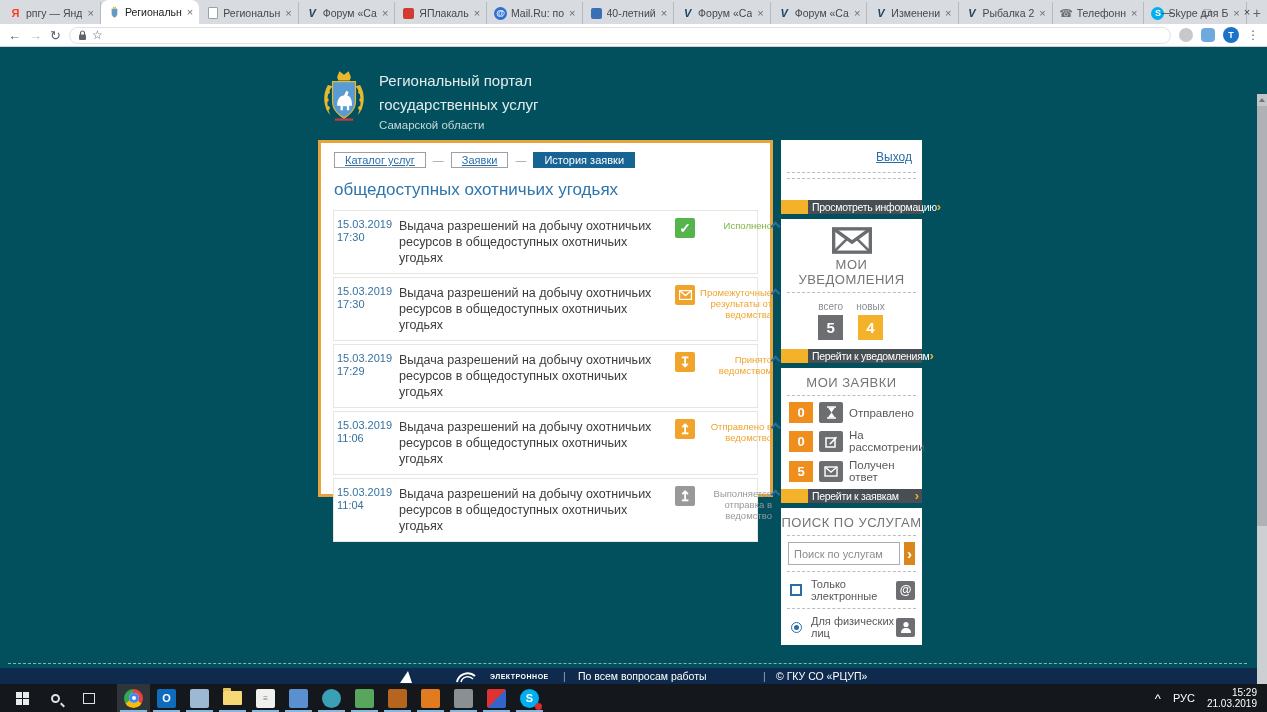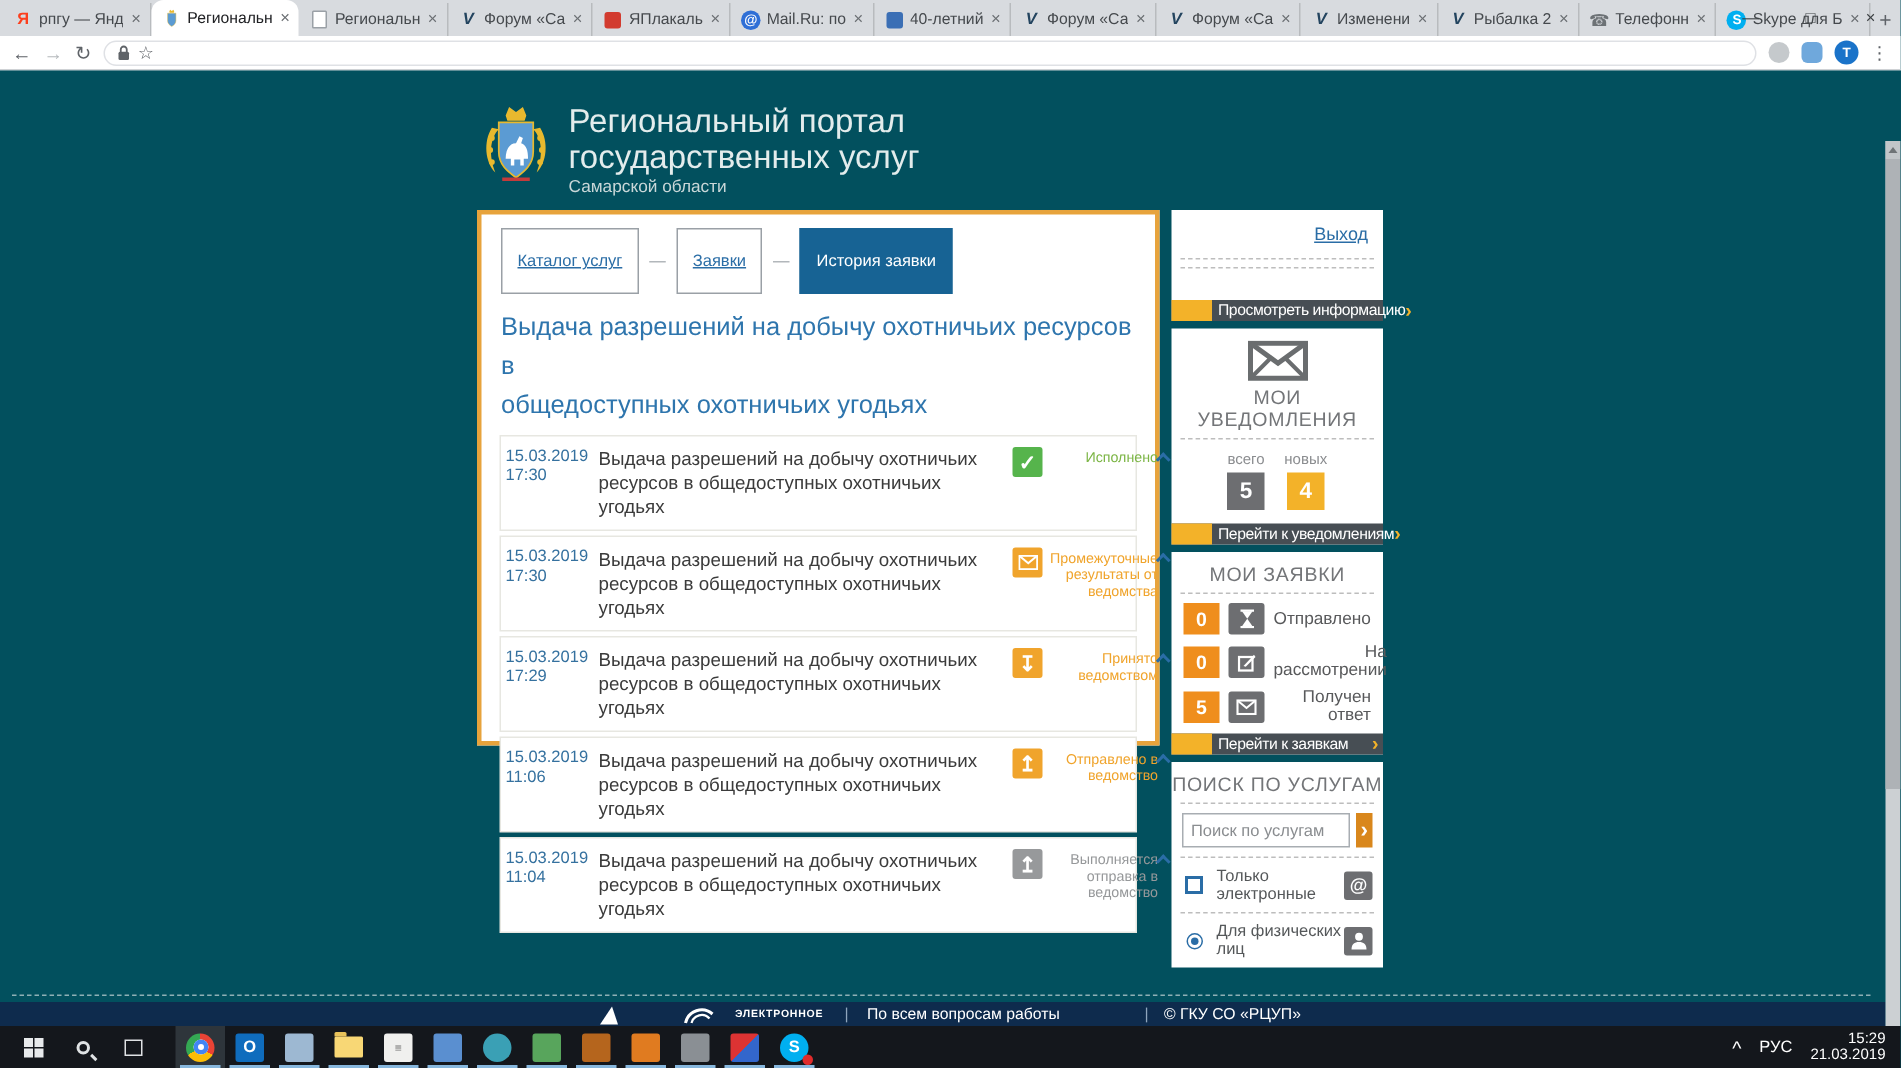--- a/index.html
+++ b/index.html
@@ -31,26 +31,26 @@
   .addrbar { flex:1; height:17px; display:flex; align-items:center; gap:5px; padding:0 8px; background:#fff; border:1px solid #dfe1e5; border-radius:9px; }
   .addrbar input { flex:1; border:none; outline:none; font-size:10.5px; color:#202124; font-family:"Liberation Sans",sans-serif; background:transparent; }
   .ext-ico { width:14px; height:14px; border-radius:50%; background:#c5c9cc; }
   .ext-ico.blue { background:#6fa8dc; border-radius:4px; }
   .avatar { width:16px; height:16px; border-radius:50%; background:#1a73c9; color:#fff; font-size:9px; display:flex; align-items:center; justify-content:center; font-weight:bold; }
   .kebab { color:#5f6368; font-size:12px; }
 
   
   .page { position:absolute; top:47px; left:0; width:1267px; height:637px; background:#02505e; overflow:hidden; }
   .site-header { position:absolute; left:320px; top:22px; display:flex; gap:11px; }
-  .site-title { color:#e3ecec; font-size:22px; line-height:24px; font-weight:400; }
+  .site-title { color:#e3ecec; font-size:15px; line-height:24px; font-weight:400; }
   .site-sub { color:#c9d7d8; font-size:11.5px; margin-top:2px; }
 
   .card { position:absolute; left:318px; top:93px; width:455px; height:357px; background:#fff; border:3px solid #e7a33c; padding:9px 13px; }
   .crumbs { display:flex; align-items:center; gap:7px; }
-  .crumb-btn { border:1px solid #9aa0a6; padding:15px 10px; font-size:11px; color:#2a6da6; text-decoration:underline; background:#fff; }
+  .crumb-btn { border:1px solid #9aa0a6; padding:1px 10px; font-size:11px; color:#2a6da6; text-decoration:underline; background:#fff; }
   .crumb-btn.active { background:#176394; border-color:#176394; color:#fff; text-decoration:none; font-weight:normal; }
   .crumb-sep { color:#9aa0a6; font-size:11px; }
   .card-title { color:#2e75ad; font-size:17px; line-height:26px; margin-top:9px; }
   .rows { margin-top:8px; }
   .hrow { display:flex; align-items:flex-start; padding:7px 3px 7px 3px; margin-bottom:5px; box-shadow:0 0 0 1px #e7e7e1; background:#fff; }
   .r-date { width:62px; color:#35719f; font-size:11px; line-height:13px; flex:0 0 62px; }
   .r-text { width:272px; flex:0 0 272px; font-size:12.5px; color:#3b3b3b; line-height:16px; }
   .r-status { display:flex; gap:5px; flex:1; padding-left:4px; }
   .sico { width:20px; height:20px; border-radius:2px; display:flex; align-items:center; justify-content:center; color:#fff; font-size:14px; font-weight:bold; flex:0 0 20px; }
   .sico.green { background:#56b44c; }
@@ -79,21 +79,21 @@
   .env-big { margin:8px auto 3px; display:block; }
   .cnt-wrap { display:flex; justify-content:center; gap:13px; padding:3px 0 9px; }
   .cnt-col { text-align:center; }
   .cnt-lbl { font-size:10px; color:#8b8d90; margin-bottom:3px; }
   .count-box { width:25px; height:25px; display:flex; align-items:center; justify-content:center; color:#fff; font-weight:bold; font-size:15px; margin:0 auto; }
   .box-gray { background:#6d6e71; }
   .box-yellow { background:#f3b229; }
   .req-row { display:flex; align-items:center; gap:6px; margin:6px 8px; }
   .req-count { width:24px; height:21px; background:#ef8e1d; color:#fff; font-weight:bold; font-size:13px; display:flex; align-items:center; justify-content:center; flex:0 0 24px; }
   .req-ico { width:24px; height:21px; background:#6d6e71; border-radius:2px; display:flex; align-items:center; justify-content:center; flex:0 0 24px; }
-  .req-lbl { font-size:11.5px; color:#58595b;text-align:right; }
+  .req-lbl { font-size:11.5px; color:#58595b; }
   .s-row { display:flex; align-items:center; margin:6px 7px; }
   .s-input { height:23px; border:1px solid #a8adb2; font-size:11px; color:#3c3c3c; padding:0 5px; outline:none; font-family:"Liberation Sans",sans-serif; }
   .s-input::placeholder { color:#8a8d90; }
   .srch-input { width:112px; }
   .srch-btn { width:24px; height:23px; background:#d9871c; color:#fff; font-weight:bold; font-size:15px; display:flex; align-items:center; justify-content:center; margin-left:4px; }
   .cb { width:12px; height:12px; border:2px solid #2a6da6; background:#fff; flex:0 0 12px; margin-left:2px; }
   .radio { width:11px; height:11px; border:1px solid #2a6da6; border-radius:50%; background:#fff; flex:0 0 11px; margin-left:3px; position:relative; }
   .radio.sel::after { content:""; position:absolute; left:2px; top:2px; width:5px; height:5px; border-radius:50%; background:#2a6da6; }
   .opt-lbl { font-size:11px; color:#55585a; margin-left:9px; }
   .side-ico { width:23px; height:19px; background:#6d6e71; border-radius:2px; color:#fff; display:flex; align-items:center; justify-content:center; font-size:12px; font-weight:bold; margin-left:auto; }
@@ -284,21 +284,20 @@
 
   <div class="card">
     <div class="crumbs">
       <span class="crumb-btn">Каталог услуг</span>
       <span class="crumb-sep">—</span>
       <span class="crumb-btn">Заявки</span>
       <span class="crumb-sep">—</span>
       <span class="crumb-btn active">История заявки</span>
     </div>
     <div class="card-title">
-      <div>Выдача разрешений на добычу охотничьих ресурсов в</div>
       <div>общедоступных охотничьих угодьях</div>
     </div>
     <div class="rows">
 
       <div class="hrow">
         <div class="r-date">
             <div>15.03.2019</div>
             <div>17:30</div>
           </div>
         <div class="r-text">Выдача разрешений на добычу охотничьих ресурсов в общедоступных охотничьих угодьях</div>

